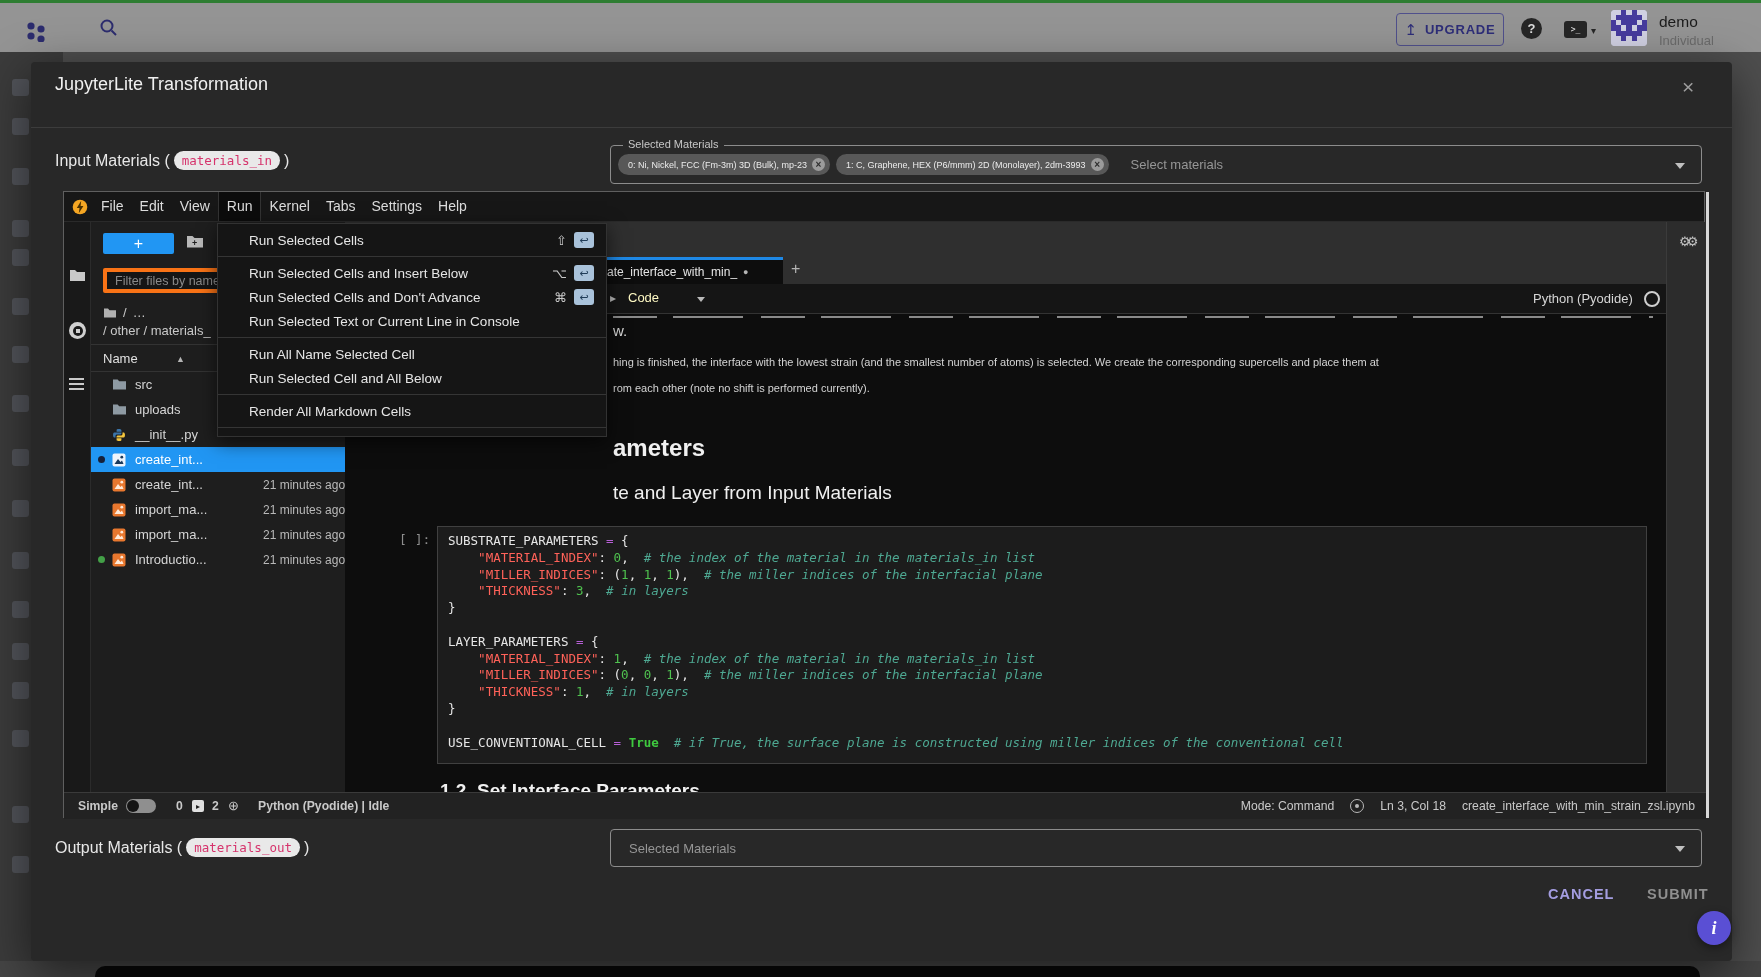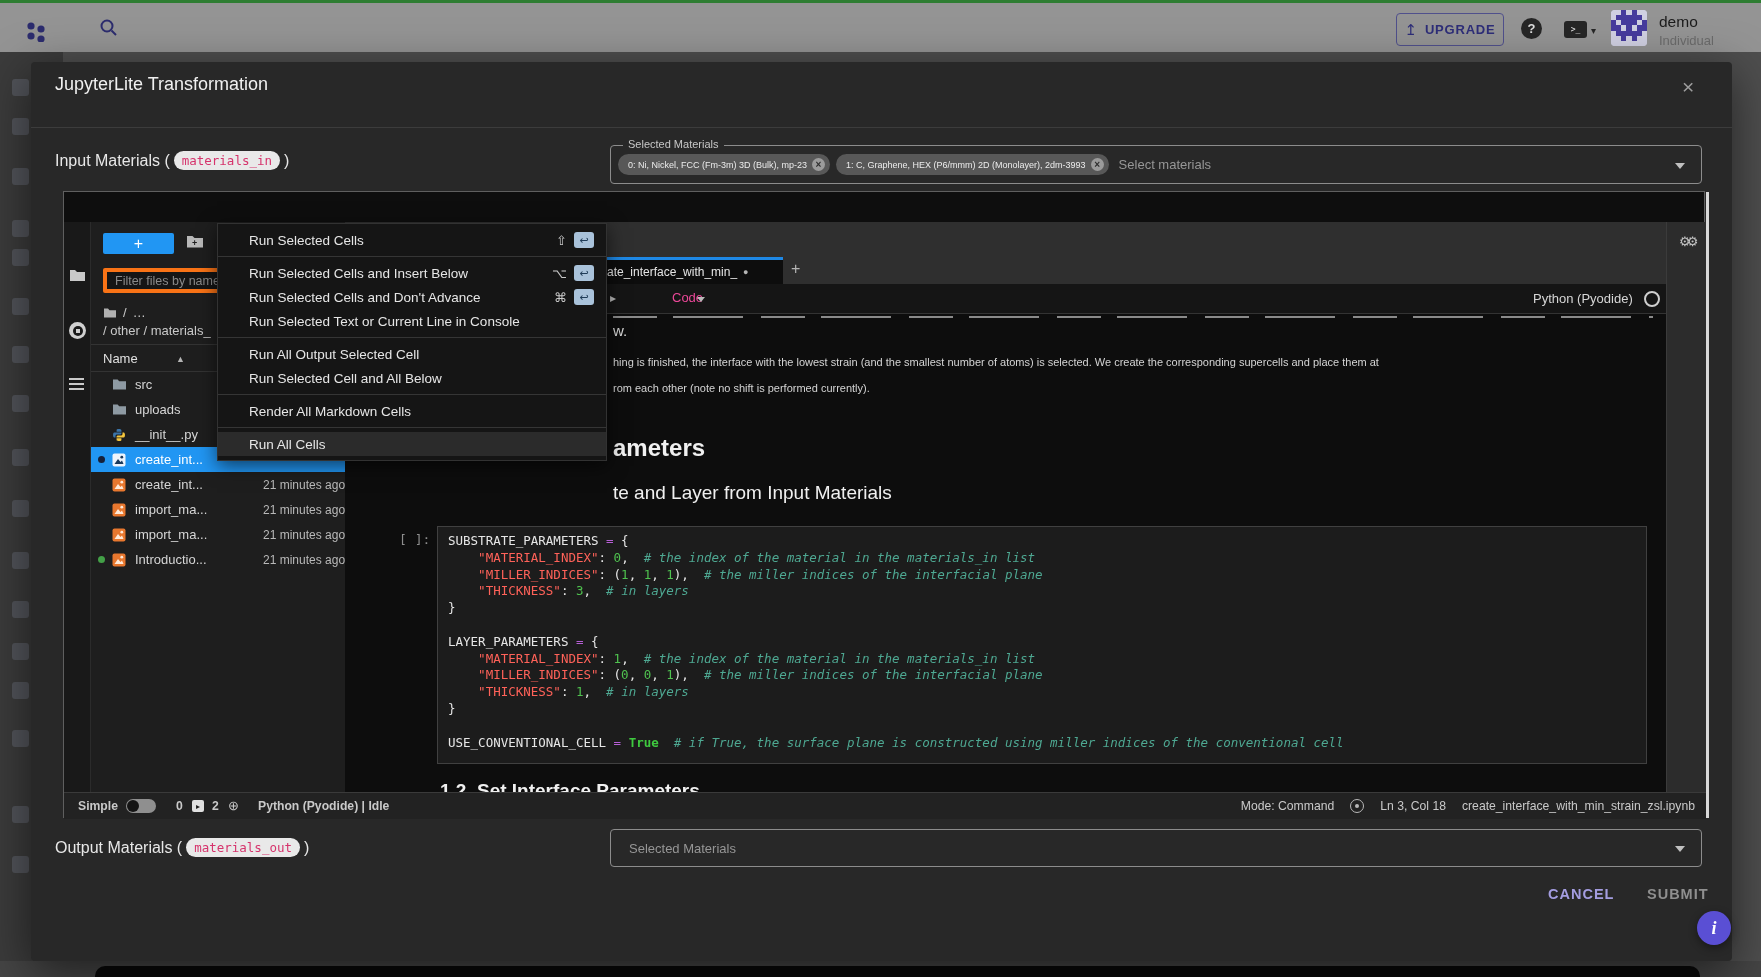--- a/index.html
+++ b/index.html
@@ -34,21 +34,21 @@
   .m-divider{left:31px;top:127px;width:1701px;height:1px;background:#3c3c3c;}
   .io-label{font-size:16px;color:#e8e8e8;display:flex;align-items:center;gap:2px;}
   .var-chip{font-family:"DejaVu Sans Mono",monospace;font-size:12.5px;color:#d6336c;background:#e9e9e9;
     border-radius:10px;padding:2px 8px;margin:0 2px;}
   .fieldset{border:1px solid #8c8c8c;border-radius:4px;display:flex;align-items:center;}
   .fs-legend{position:absolute;left:12px;top:-8px;background:#282828;padding:0 5px;font-size:11px;color:#c7c7c7;}
   .mat-chip{background:#585858;color:#ececec;font-size:9px;border-radius:11px;height:21px;display:flex;
     align-items:center;padding:0 5px 0 10px;margin-right:6px;gap:5px;white-space:nowrap;}
   .chip-x{width:13px;height:13px;border-radius:50%;background:#9b9b9b;color:#2e2e2e;font-size:10px;font-weight:bold;
     display:flex;align-items:center;justify-content:center;line-height:1;}
-  .fs-placeholder{color:#969696;font-size:13px;margin-left:4px;}
+  .fs-placeholder{color:#969696;font-size:13px;margin-left:16px;}
   .sel-caret{position:absolute;right:16px;top:50%;margin-top:-2px;width:0;height:0;
     border-left:5px solid transparent;border-right:5px solid transparent;border-top:6px solid #c0c0c0;}
   .cancel-btn{left:1548px;top:886px;font-size:14.5px;font-weight:bold;letter-spacing:1px;color:#a49de0;}
   .submit-btn{left:1647px;top:886px;font-size:14.5px;font-weight:bold;letter-spacing:1px;color:#8f8f8f;}
   
   .jp{position:absolute;left:63px;top:191px;width:1642px;height:627px;background:#0e0e0e;
     border:1px solid #5f5f5f;box-sizing:border-box;z-index:6;}
   .jp-menubar{position:absolute;left:0;top:0;width:100%;height:30px;background:#171717;border-bottom:1px solid #2a2a2a;
     display:flex;align-items:center;box-sizing:border-box;}
   .jl-logo{width:16px;height:16px;margin:0 5px 0 8px;}
@@ -75,21 +75,21 @@
   .ftime{position:absolute;left:172px;font-size:12px;color:#b9b9b9;white-space:nowrap;}
   
   .jp-notebook{position:absolute;left:281px;top:30px;width:1321px;height:570px;}
   .nb-strip{position:absolute;left:0;top:0;width:100%;height:62px;background:#2f2f2f;}
   .nb-tab{position:absolute;left:196px;top:35px;width:242px;height:27px;background:#0d0d0d;border-top:3px solid #1e88e5;
     box-sizing:border-box;color:#e6e6e6;font-size:12px;display:flex;align-items:center;padding-left:66px;}
   .tab-dot{margin-left:6px;color:#b5b5b5;font-size:9px;}
   .nb-plus{position:absolute;left:446px;top:38px;color:#b5b5b5;font-size:16px;}
   .nb-toolbar{position:absolute;left:0;top:62px;width:100%;height:30px;background:#151515;border-bottom:1px solid #333;box-sizing:border-box;}
   .tb-play{position:absolute;left:265px;top:7px;color:#b9b9b9;font-size:12px;}
-  .tb-celltype{position:absolute;left:283px;top:6px;color:#ec4899;font-size:13px;margin-left:44px;}
+  .tb-celltype{position:absolute;left:283px;top:6px;color:#fef9c3;font-size:13px;}
   .tb-caret{position:absolute;left:352px;top:13px;width:0;height:0;border-left:4px solid transparent;border-right:4px solid transparent;border-top:5px solid #b9b9b9;}
   .tb-kernel{position:absolute;left:1188px;top:7px;color:#d6d6d6;font-size:13px;white-space:nowrap;}
   .tb-kcircle{position:absolute;left:1299px;top:7px;width:12px;height:12px;border:2px solid #cfcfcf;border-radius:50%;}
   .nb-content{position:absolute;left:0;top:92px;width:100%;height:478px;background:#0d0d0d;overflow:hidden;}
   .md-dashes{position:absolute;left:268px;top:2px;width:1040px;height:2px;
     background:repeating-linear-gradient(90deg,#8a8a8a 0 44px,transparent 44px 60px,#8a8a8a 60px 130px,transparent 130px 148px);}
   .md-frag{position:absolute;left:268px;top:8px;font-size:15px;color:#d8d8d8;}
   .md-p{position:absolute;left:268px;font-size:11px;color:#d4d4d4;white-space:nowrap;}
   .md-h2{position:absolute;left:268px;top:120px;font-size:24px;font-weight:bold;color:#f0f0f0;white-space:nowrap;}
   .md-h3{position:absolute;left:268px;top:168px;font-size:19px;font-weight:normal;color:#f0f0f0;white-space:nowrap;}
@@ -219,20 +219,34 @@
         <div class="mat-chip">
           <span>1: C, Graphene, HEX (P6/mmm) 2D (Monolayer), 2dm-3993</span>
           <span class="chip-x">×</span>
         </div>
       </div>
     <div class="fs-placeholder">Select materials</div>
     <div class="sel-caret"></div>
   </div>
 
   <div class="jp">
+    <div class="jp-menubar" id="menuBar">
+      <svg class="jl-logo" viewBox="0 0 16 16">
+        <circle cx="8" cy="8" r="7.3" fill="#f5a623"></circle>
+        <path d="M9.2 1.8 L4.8 9 h2.7 L6.8 14.2 L11.4 7 H8.6z" fill="#4a3000"></path>
+      </svg>
+    <span class="menu-item">File</span>
+        <span class="menu-item">Edit</span>
+        <span class="menu-item">View</span>
+        <span class="menu-item active">Run</span>
+        <span class="menu-item">Kernel</span>
+        <span class="menu-item">Tabs</span>
+        <span class="menu-item">Settings</span>
+        <span class="menu-item">Help</span>
+      </div>
 
     <div class="jp-activity">
       <svg class="abs" style="left:5px;top:46px" width="17" height="15" viewBox="0 0 17 15">
         <path d="M1 2 h5 l2 2 h8 v9 h-15z" fill="#c9c9c9"></path>
       </svg>
       <div class="abs" style="left:5px;top:100px;width:17px;height:17px;border-radius:50%;background:#d0d0d0;">
         <div class="abs" style="left:3.5px;top:3.5px;width:10px;height:10px;border-radius:50%;background:#191919;">
           <div class="abs" style="left:3px;top:3px;width:4px;height:4px;background:#d0d0d0;"></div>
         </div>
       </div>
@@ -432,37 +446,33 @@
         <span class="sp"></span>
         <span class="mod">⌘</span>
         <span class="key">↩</span>
       </div>
       <div class="mi">
         <span>Run Selected Text or Current Line in Console</span>
         <span class="sp"></span>
       </div>
       <div class="msep"></div>
       <div class="mi">
-        <span>Run All Output Selected Cell</span>
+        <span>Run All Name Selected Cell</span>
         <span class="sp"></span>
       </div>
       <div class="mi">
         <span>Run Selected Cell and All Below</span>
         <span class="sp"></span>
       </div>
       <div class="msep"></div>
       <div class="mi">
         <span>Render All Markdown Cells</span>
         <span class="sp"></span>
       </div>
       <div class="msep"></div>
-      <div class="mi hl">
-        <span>Run All Cells</span>
-        <span class="sp"></span>
-      </div>
     </div>
   <div class="modal-scroll"></div>
 
   <div class="abs m io-label" style="left:55px;top:838px">
     <span>Output Materials (</span>
     <span class="var-chip">materials_out</span>
     <span>)</span>
   </div>
   <div class="abs m fieldset" style="left:610px;top:829px;width:1090px;height:36px;">
     <div class="fs-placeholder" style="margin-left:18px;">Selected Materials</div>

